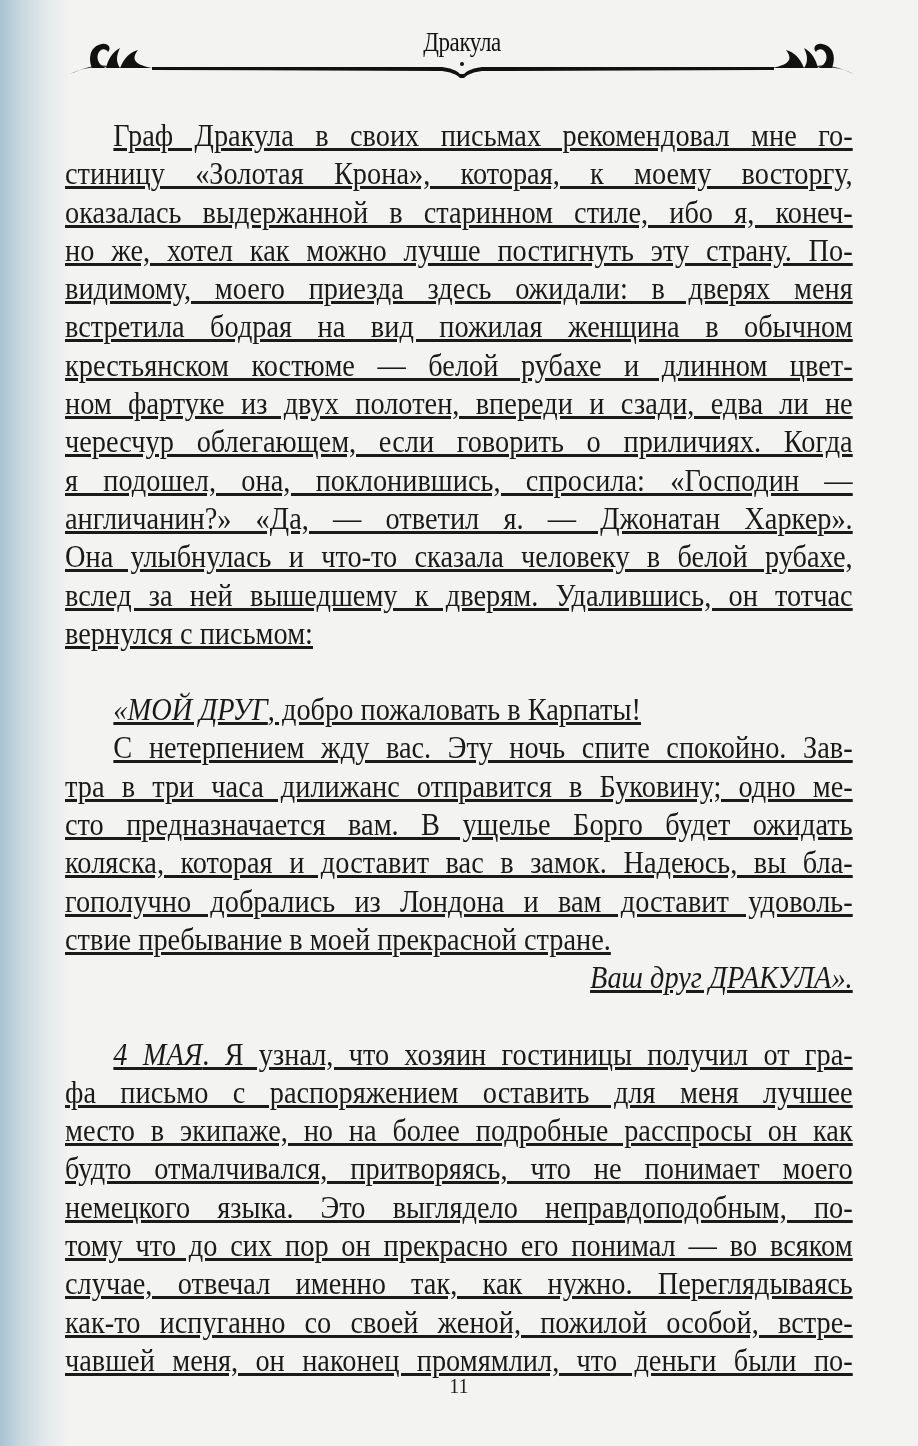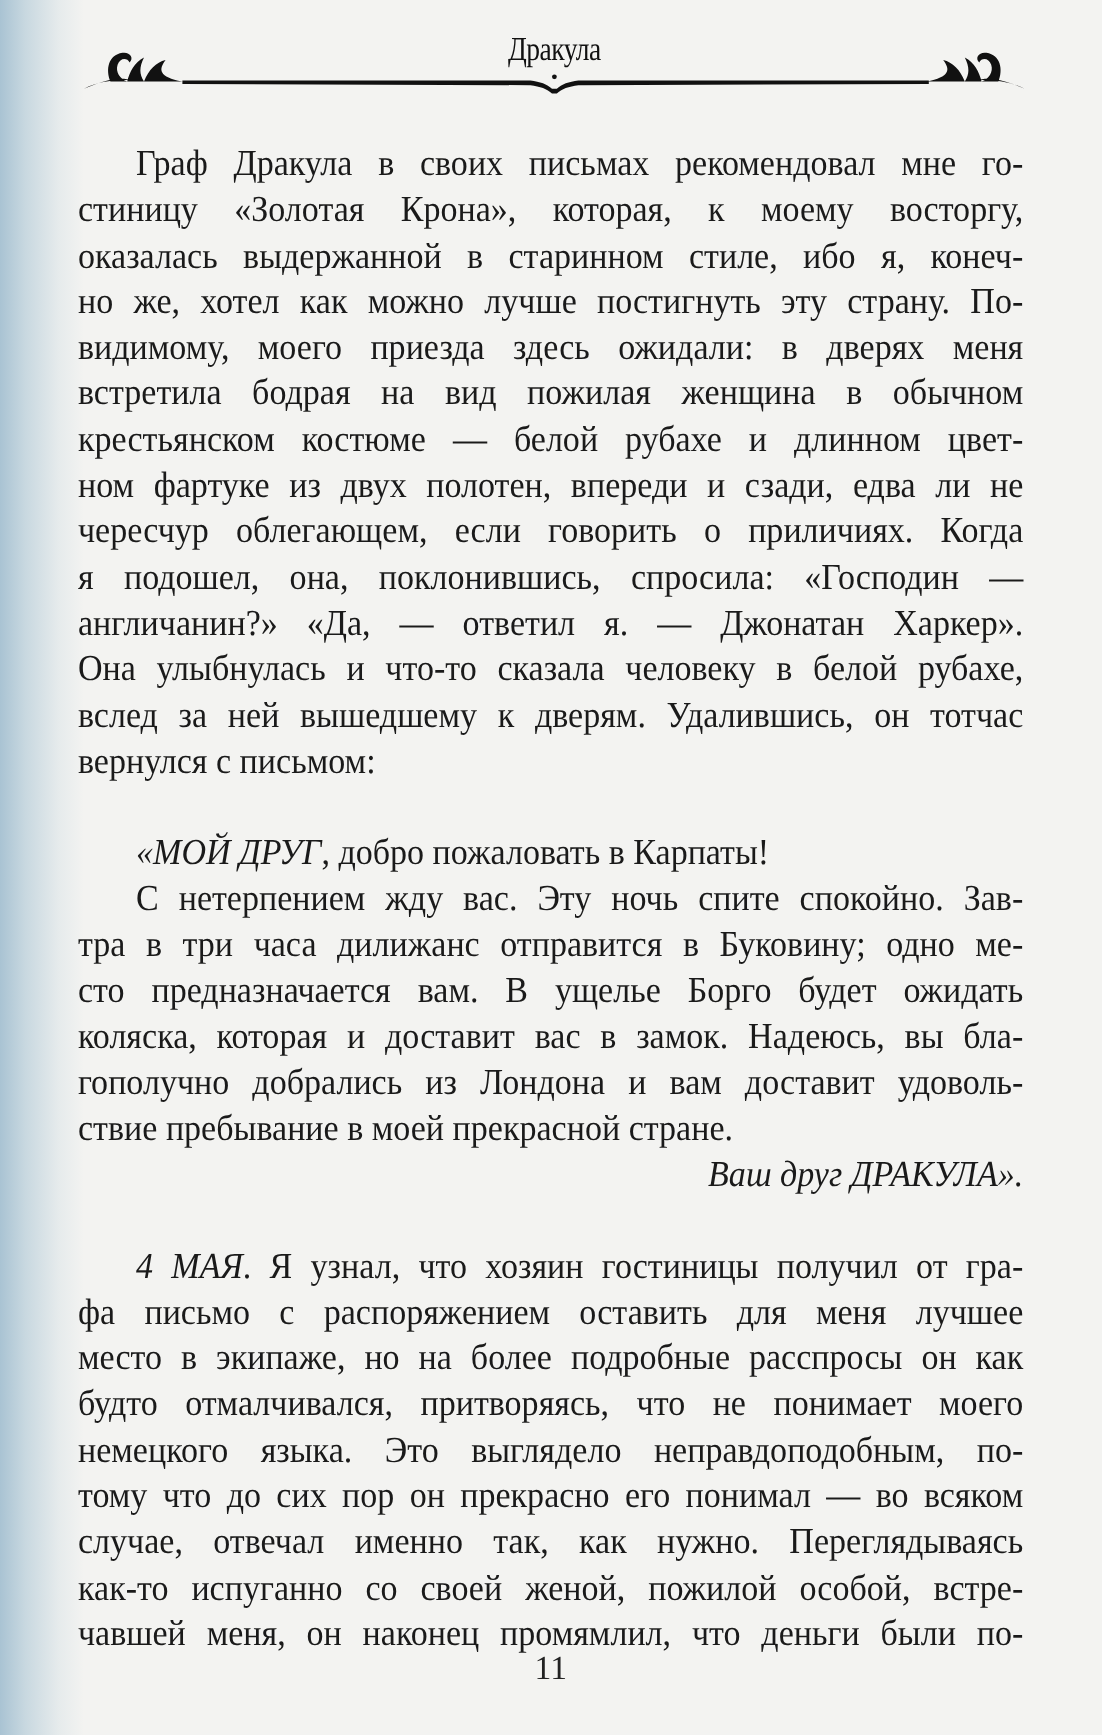--- a/index.html
+++ b/index.html
@@ -46,20 +46,21 @@
       width: 800px;
       height: 50px;
     }
     .content {
       position: absolute;
       left: 65px;
       top: 117px;
       width: 788px;
       font-size: 27.5px;
       line-height: 38.2px;
+      text-decoration: underline;
     }
     .line {
       display: block;
       text-align: justify;
       text-align-last: justify;
       white-space: nowrap;
       overflow: visible;
     }
     .line.last {
       text-align-last: left;
@@ -78,21 +79,21 @@
       text-align: right;
       font-style: italic;
     }
     .page-number {
       position: absolute;
       left: 0;
       width: 918px;
       top: 1375px;
       text-align: center;
       font-family: "Liberation Serif", serif;
-      font-size: 28px;
+      font-size: 20px;
       color: #222;
     }
     .text-block {
       font-family: "Liberation Serif", serif;
       font-size: 30.5px;
       line-height: 38.3px;
       transform: scaleX(0.93);
       transform-origin: left top;
       width: 847px;
     }

